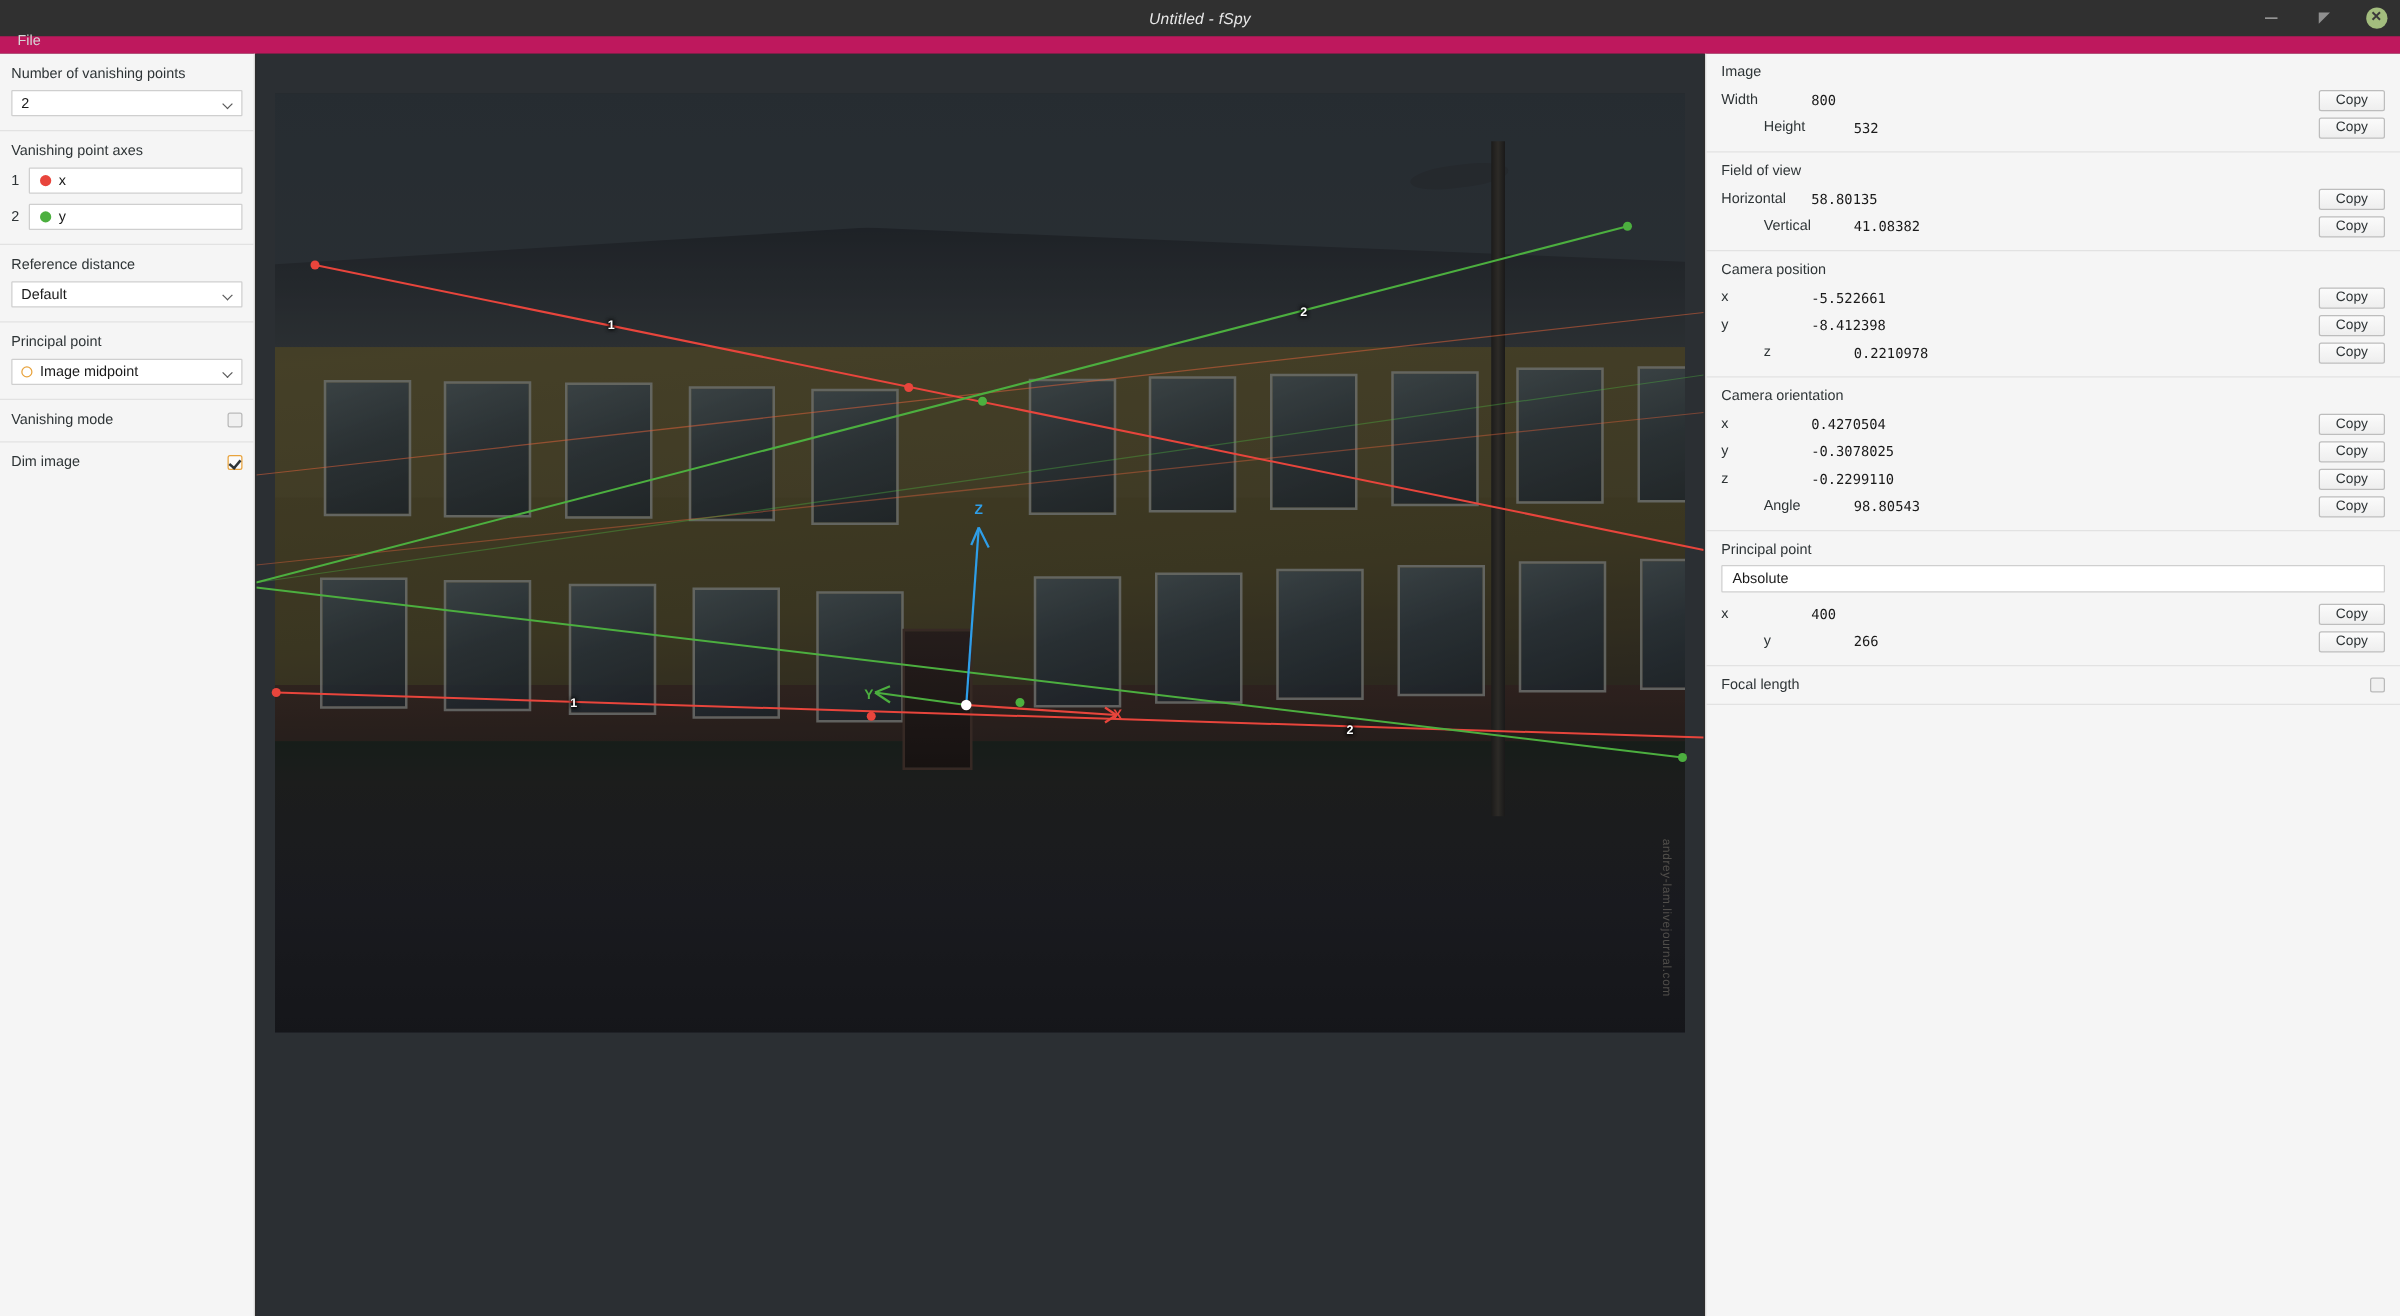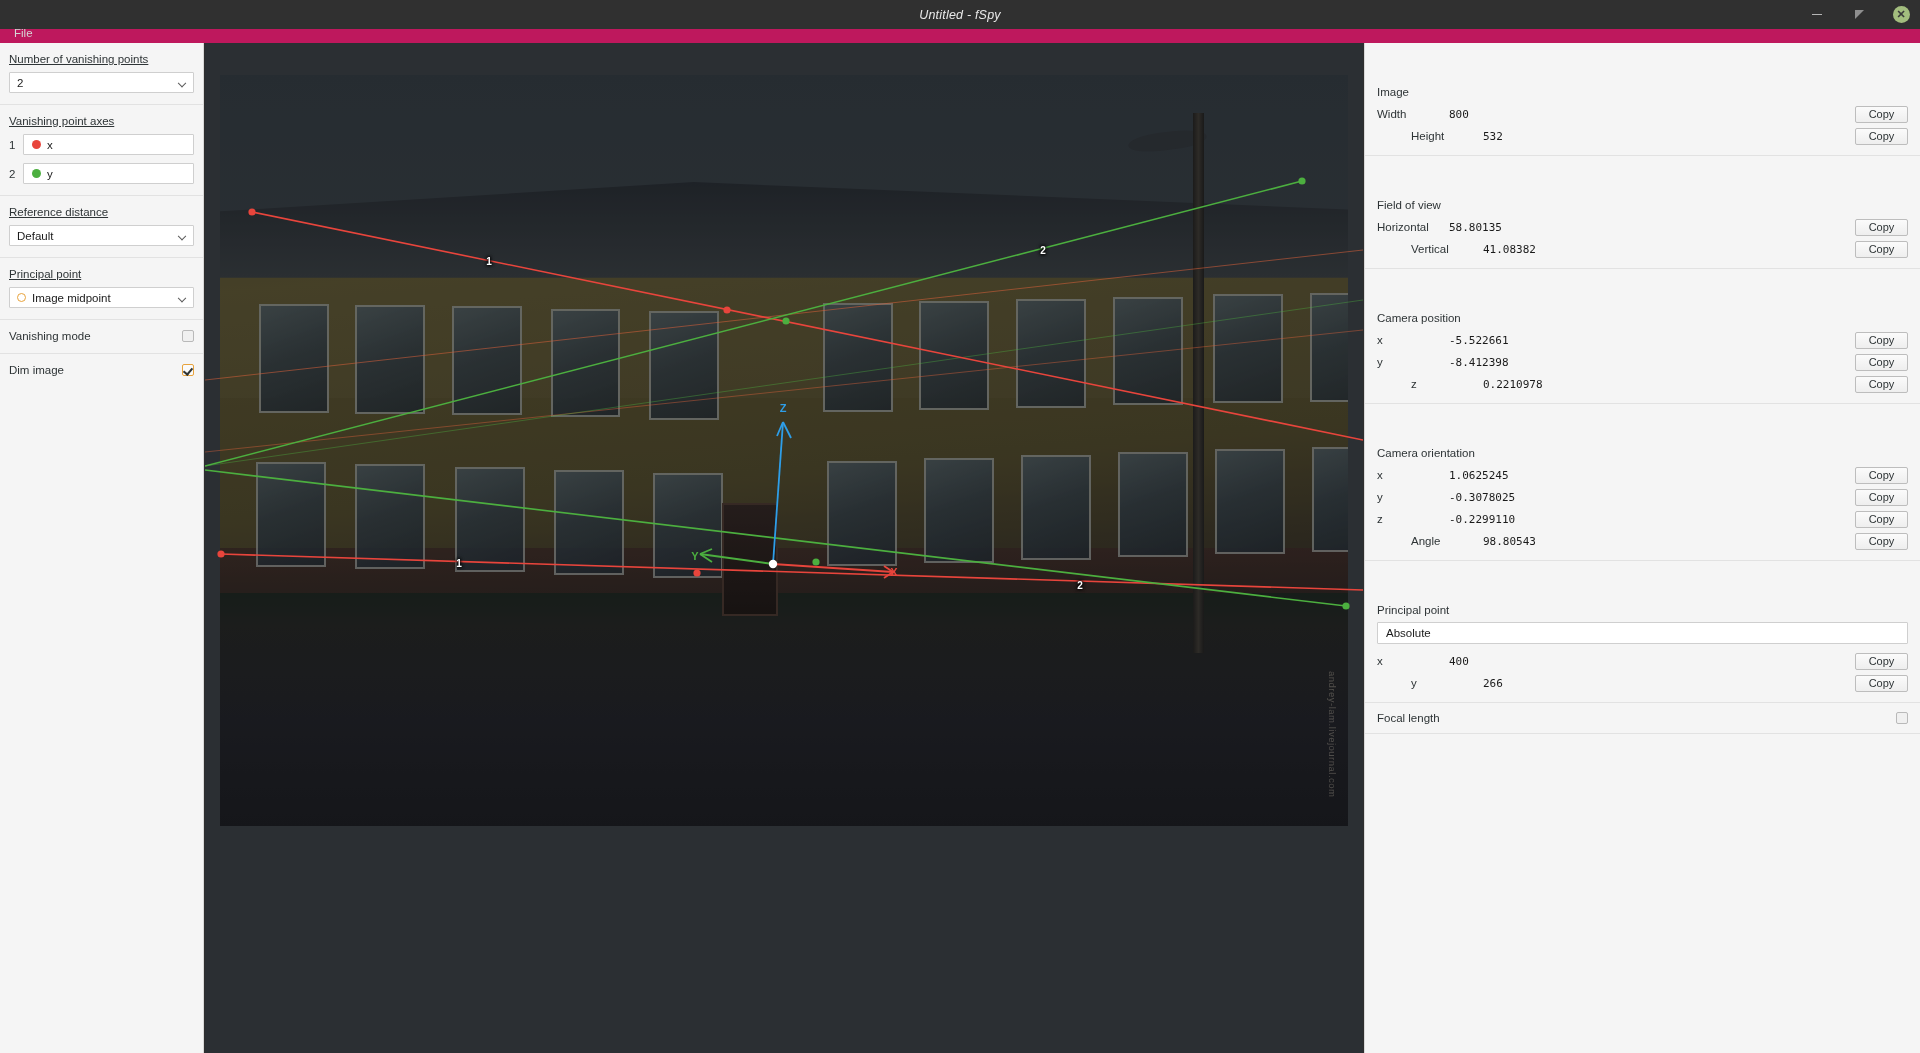--- a/index.html
+++ b/index.html
@@ -56,21 +56,21 @@
     background: #f5f5f5;
     border-right: 1px solid #d8d8d8;
     overflow: hidden;
   }
   .section {
     padding: 10px 9px 11px 9px;
     border-bottom: 1px solid #e2e2e2;
   }
   .section.last { border-bottom: none; }
   .sec-label {
-    font-size: 11.5px; color: #2e3436; margin-bottom: 7px; text-decoration: underline;
+    font-size: 11.5px; color: #2e3436; margin-bottom: 7px;
   }
   .combo {
     position: relative;
     height: 21px; width: 100%;
     background: #ffffff;
     border: 1px solid #cfcfcf;
     display: flex; align-items: center;
     padding: 0 18px 0 7px;
     font-size: 11.5px; color: #1a1a1a;
     border-radius: 1px;
@@ -125,21 +125,21 @@
   
   #right-panel {
     position: absolute; top: 43px; right: 0;
     width: 556px; height: 1010px;
     background: #f5f5f5;
     border-left: 1px solid #d8d8d8;
     overflow: hidden;
   }
   .rsec { padding: 9px 12px 9px 12px; border-bottom: 1px solid #e2e2e2; }
   .rsec.last { border-bottom: 1px solid #e2e2e2; }
-  .rsec-title { font-size: 11.5px; color: #2e3436; margin-bottom: 6px; margin-top: 34px; }
+  .rsec-title { font-size: 11.5px; color: #2e3436; margin-bottom: 6px; }
   .rrow {
     display: flex; align-items: center; height: 20px; margin-bottom: 2px;
   }
   .rrow:last-child { margin-bottom: 0; margin-left: 34px; }
   .rkey { width: 72px; font-size: 11.5px; color: #2e3436; flex: none; }
   .rval {
     flex: 1 1 auto; font-family: "DejaVu Sans Mono", monospace;
     font-size: 11px; color: #1a1a1a;
   }
   .copybtn {
@@ -449,21 +449,21 @@
       <span class="rkey">z</span>
       <span class="rval">0.2210978</span>
       <span class="copybtn">Copy</span>
     </div>
   </div>
 
   <div class="rsec">
     <div class="rsec-title">Camera orientation</div>
     <div class="rrow">
       <span class="rkey">x</span>
-      <span class="rval">1.0625245</span>
+      <span class="rval">0.4270504</span>
       <span class="copybtn">Copy</span>
     </div>
     <div class="rrow">
       <span class="rkey">y</span>
       <span class="rval">-0.3078025</span>
       <span class="copybtn">Copy</span>
     </div>
     <div class="rrow">
       <span class="rkey">z</span>
       <span class="rval">-0.2299110</span>

